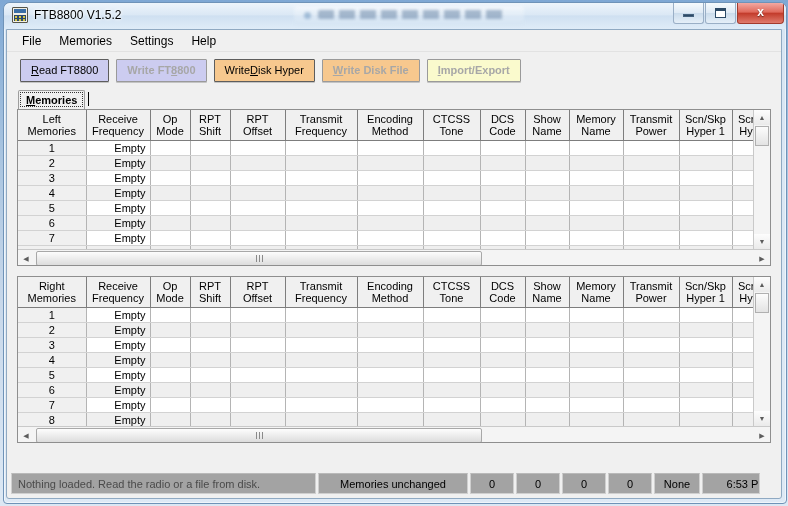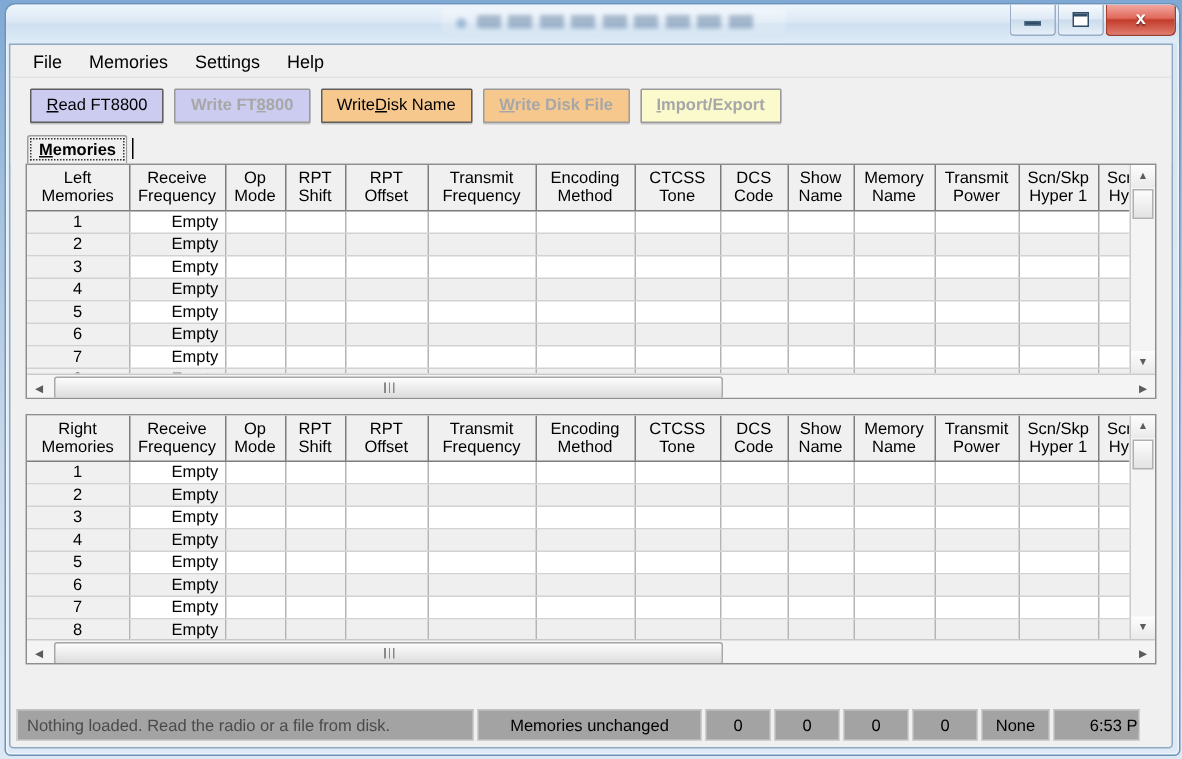--- a/index.html
+++ b/index.html
@@ -419,20 +419,24 @@
   .sb-none  { flex: 0 0 46px; justify-content: center; color: #000; }
   .sb-time  { flex: 0 0 58px; justify-content: center; color: #000; margin-right: 17px; padding-left: 38px; }
 </style>
 </head>
 <body>
 
 <div id="app">
   <div class="window">
 
     <div class="titlebar">
+      <div class="title-left">
+        <span class="app-icon"></span>
+        <span class="title-text">FTB8800 V1.5.2</span>
+      </div>
 
       <div class="ghost-bar">
         <span class="g-dot"></span>
         <span class="g-txt"></span>
       </div>
 
       <div class="win-buttons">
         <div class="win-btn">
           <span class="glyph-min"></span>
         </div>
@@ -461,21 +465,21 @@
             <span>ead FT8800</span>
           </div>
           <div class="tbtn lav disabled">
             <span>Write FT</span>
             <span class="u">8</span>
             <span>800</span>
           </div>
           <div class="tbtn org">
             <span>Write </span>
             <span class="u">D</span>
-            <span>isk Name</span>
+            <span>isk Hyper</span>
           </div>
           <div class="tbtn org disabled">
             <span></span>
             <span class="u">W</span>
             <span>rite Disk File</span>
           </div>
           <div class="tbtn yel disabled">
             <span></span>
             <span class="u">I</span>
             <span>mport/Export</span>

